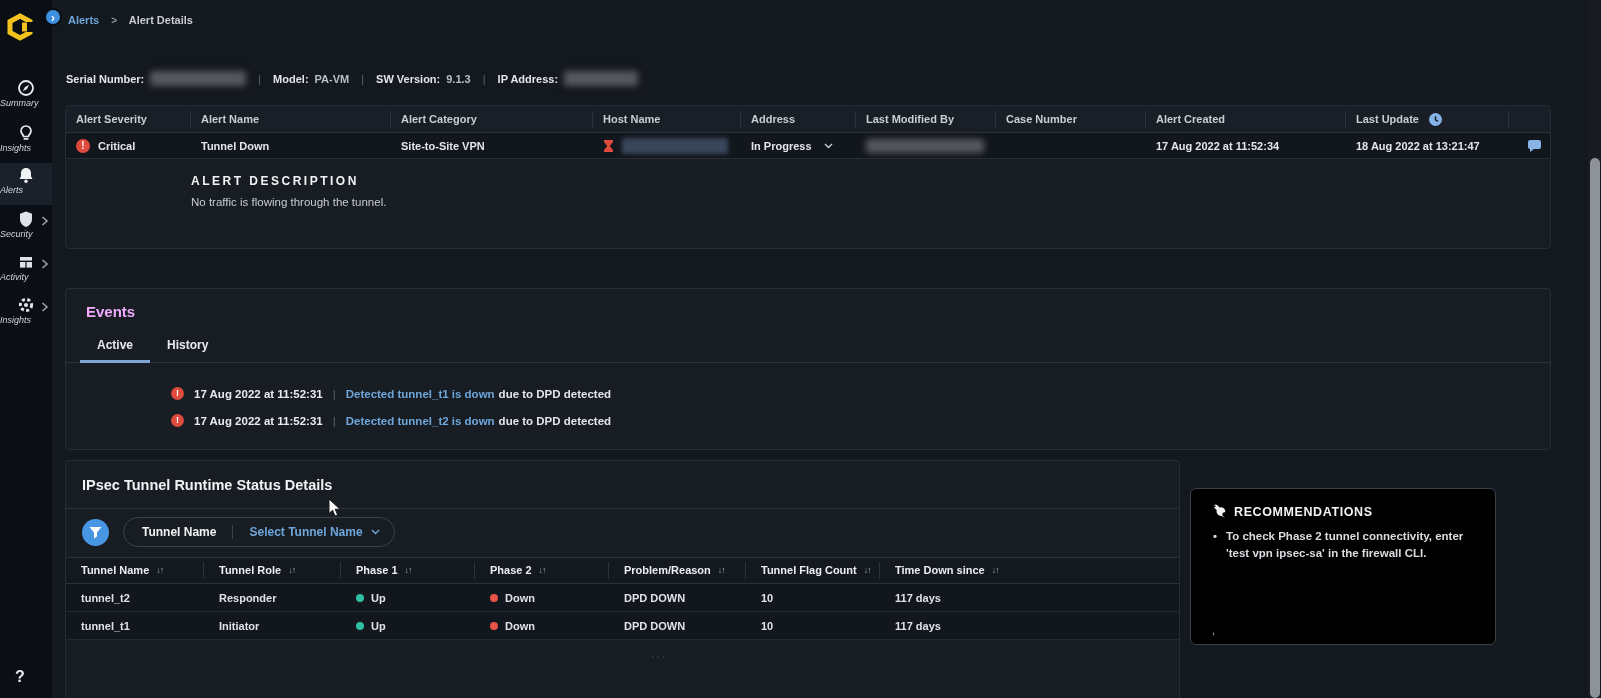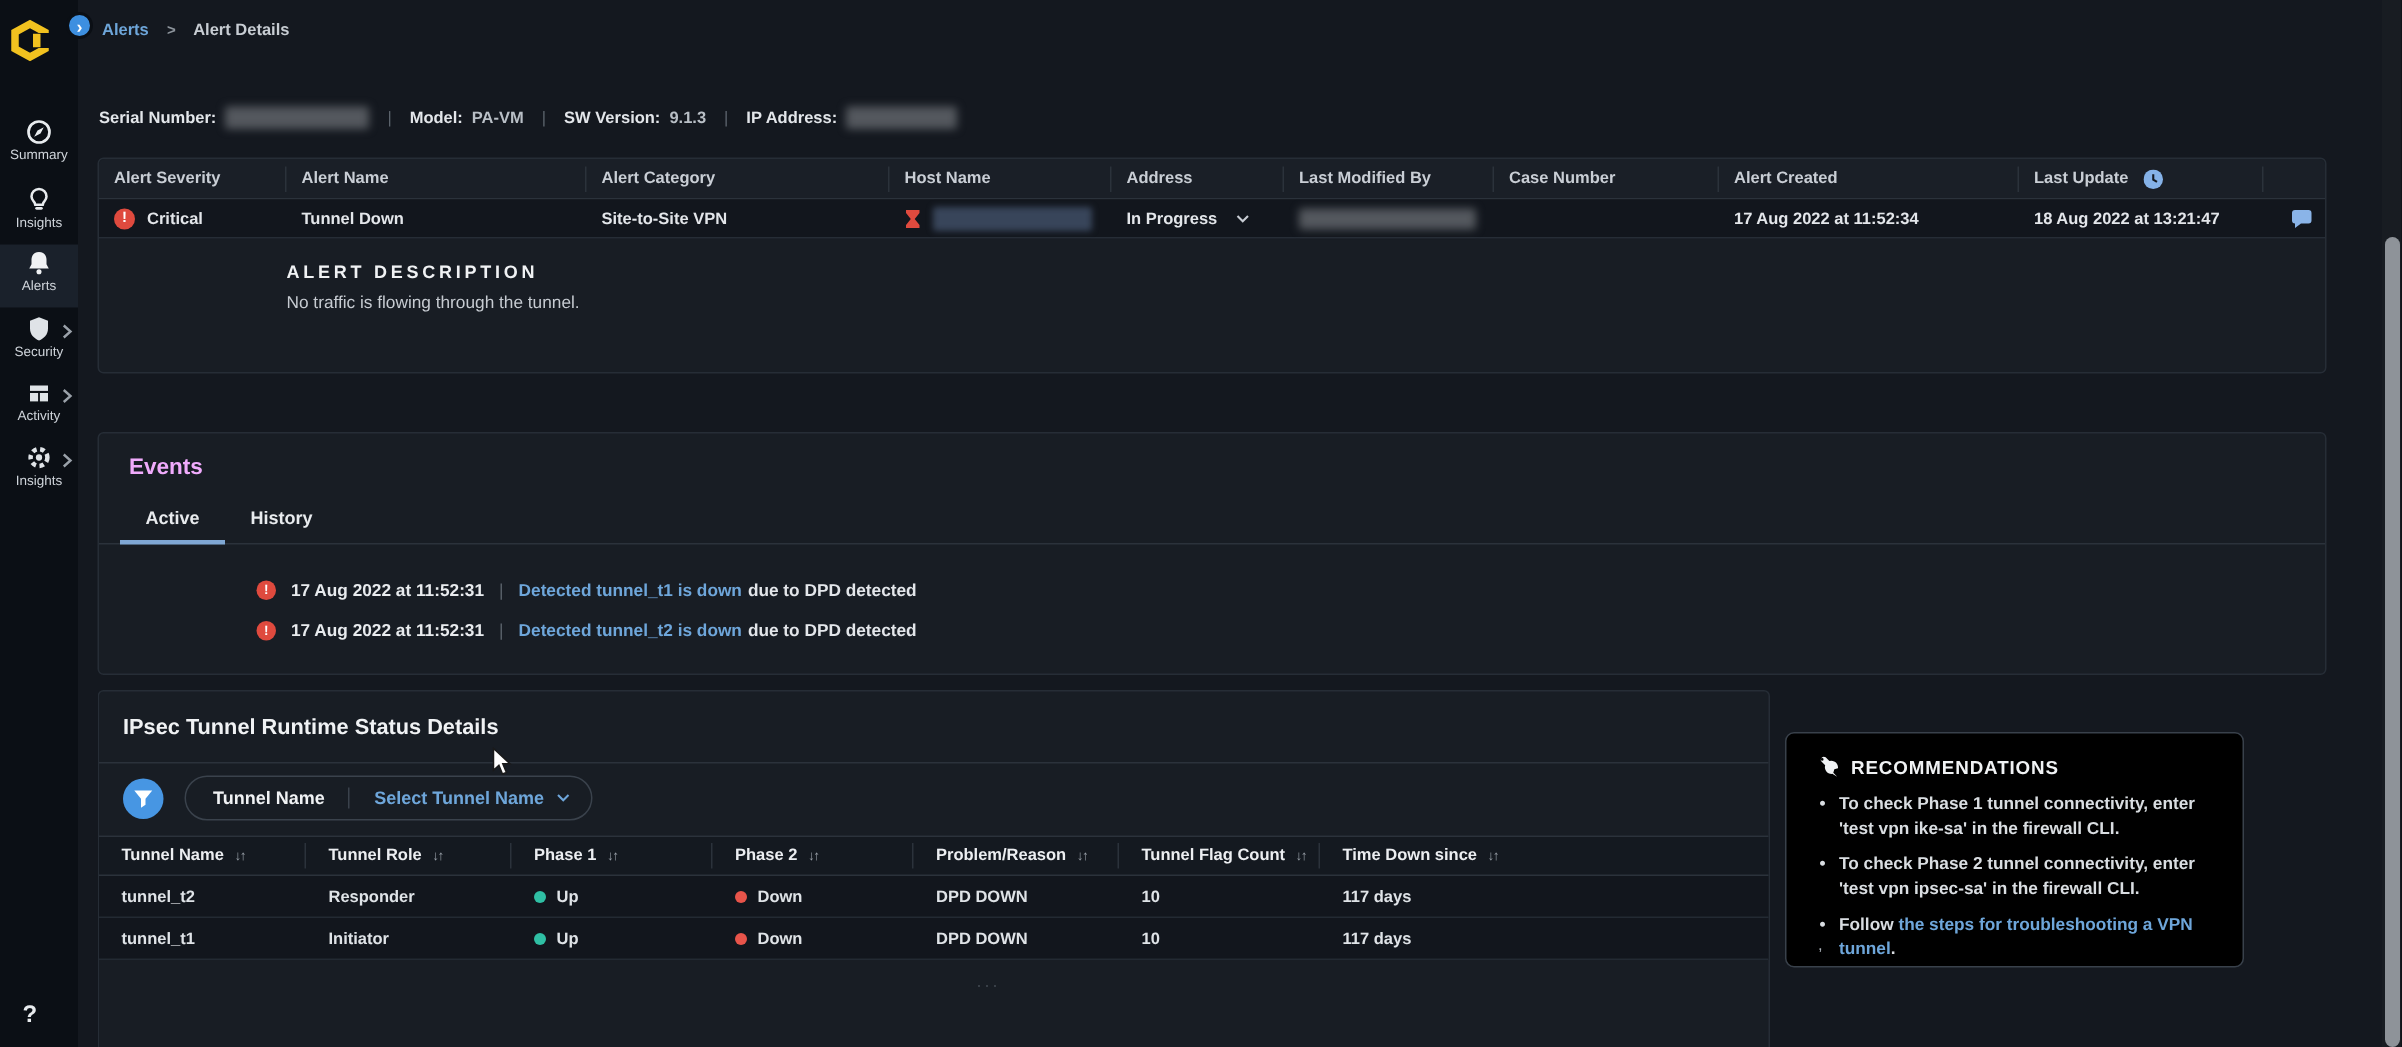--- a/index.html
+++ b/index.html
@@ -10,21 +10,21 @@
     color:#d4d8dd; font-size:11.5px;
   }
   
   .sidebar { position:absolute; left:0; top:0; width:52px; height:698px; background:#0b0f15; z-index:5; }
   .logo { position:absolute; left:7px; top:13px; width:26px; height:28px; }
   .expand-btn {
     position:absolute; left:44px; top:8px; width:18px; height:18px; border-radius:50%;
     background:#3d8fe0; color:#fff; font-size:12px; font-weight:bold; line-height:17px;
     text-align:center; z-index:9; border:2px solid #0b0f15;
   }
-  .nav-item { position:absolute; left:0; width:52px; height:42px; text-align:center; cursor:pointer; }
+  .nav-item { position:absolute; left:0; width:52px; height:42px; cursor:pointer;font-style:italic; }
   .nav-item.active { background:#1a212b; }
   .nav-item .nicon { display:block; margin:3px auto 1px; width:18px; height:18px; }
   .nav-item .nlabel { display:block; font-size:9px; color:#cfd4da; }
   .nav-chevron { position:absolute; right:3px; top:9px; width:8px; height:10px; }
   .help-label { position:absolute; left:15px; bottom:12px; font-size:16px; font-weight:bold; color:#e8ebee; }
   
   .breadcrumb { position:absolute; left:68px; top:14px; font-size:11px; font-weight:bold; }
   .breadcrumb .bc-link { color:#6ea6da; cursor:pointer; }
   .breadcrumb .bc-sep { color:#8d949c; margin:0 9px; font-size:10px; }
   .breadcrumb .bc-cur { color:#c8cdd3; }
@@ -401,27 +401,21 @@
     <div class="reco-head">
       <span>
         <svg width="15" height="15" viewBox="0 0 15 15">
             <path d="M13.8 1.2 L11.2 3.8 L8.8 3.1 L8.1 0.7 A4.4 4.4 0 0 0 3.4 6.4 L0.9 8.9 a2 2 0 0 0 2.8 2.8 L6.2 9.2 a4.4 4.4 0 0 0 5.7 -4.7 Z M2.3 10.3 a0.9 0.9 0 1 1 0 1.8 a0.9 0.9 0 0 1 0 -1.8 Z" fill="#f0f2f4" transform="rotate(90 7.5 7.5)"></path>
           </svg>
       </span>
       <span class="reco-title">RECOMMENDATIONS</span>
     </div>
     <div class="reco-list">
       <div class="reco-item">
-        <span>To check Phase 1 tunnel connectivity, enter 'test vpn ike-sa' in the firewall CLI.</span><span class="reco-link"></span><span></span>
-      </div>
-      <div class="reco-item">
         <span>To check Phase 2 tunnel connectivity, enter 'test vpn ipsec-sa' in the firewall CLI.</span><span class="reco-link"></span><span></span>
-      </div>
-      <div class="reco-item">
-        <span>Follow </span><span class="reco-link">the steps for troubleshooting a VPN tunnel</span><span>.</span>
       </div>
     </div>
     <div class="reco-foot">,</div>
   </div>
 
   <div class="scrollbar">
     <div class="scroll-thumb"></div>
   </div>
 
   <div class="cursor">

